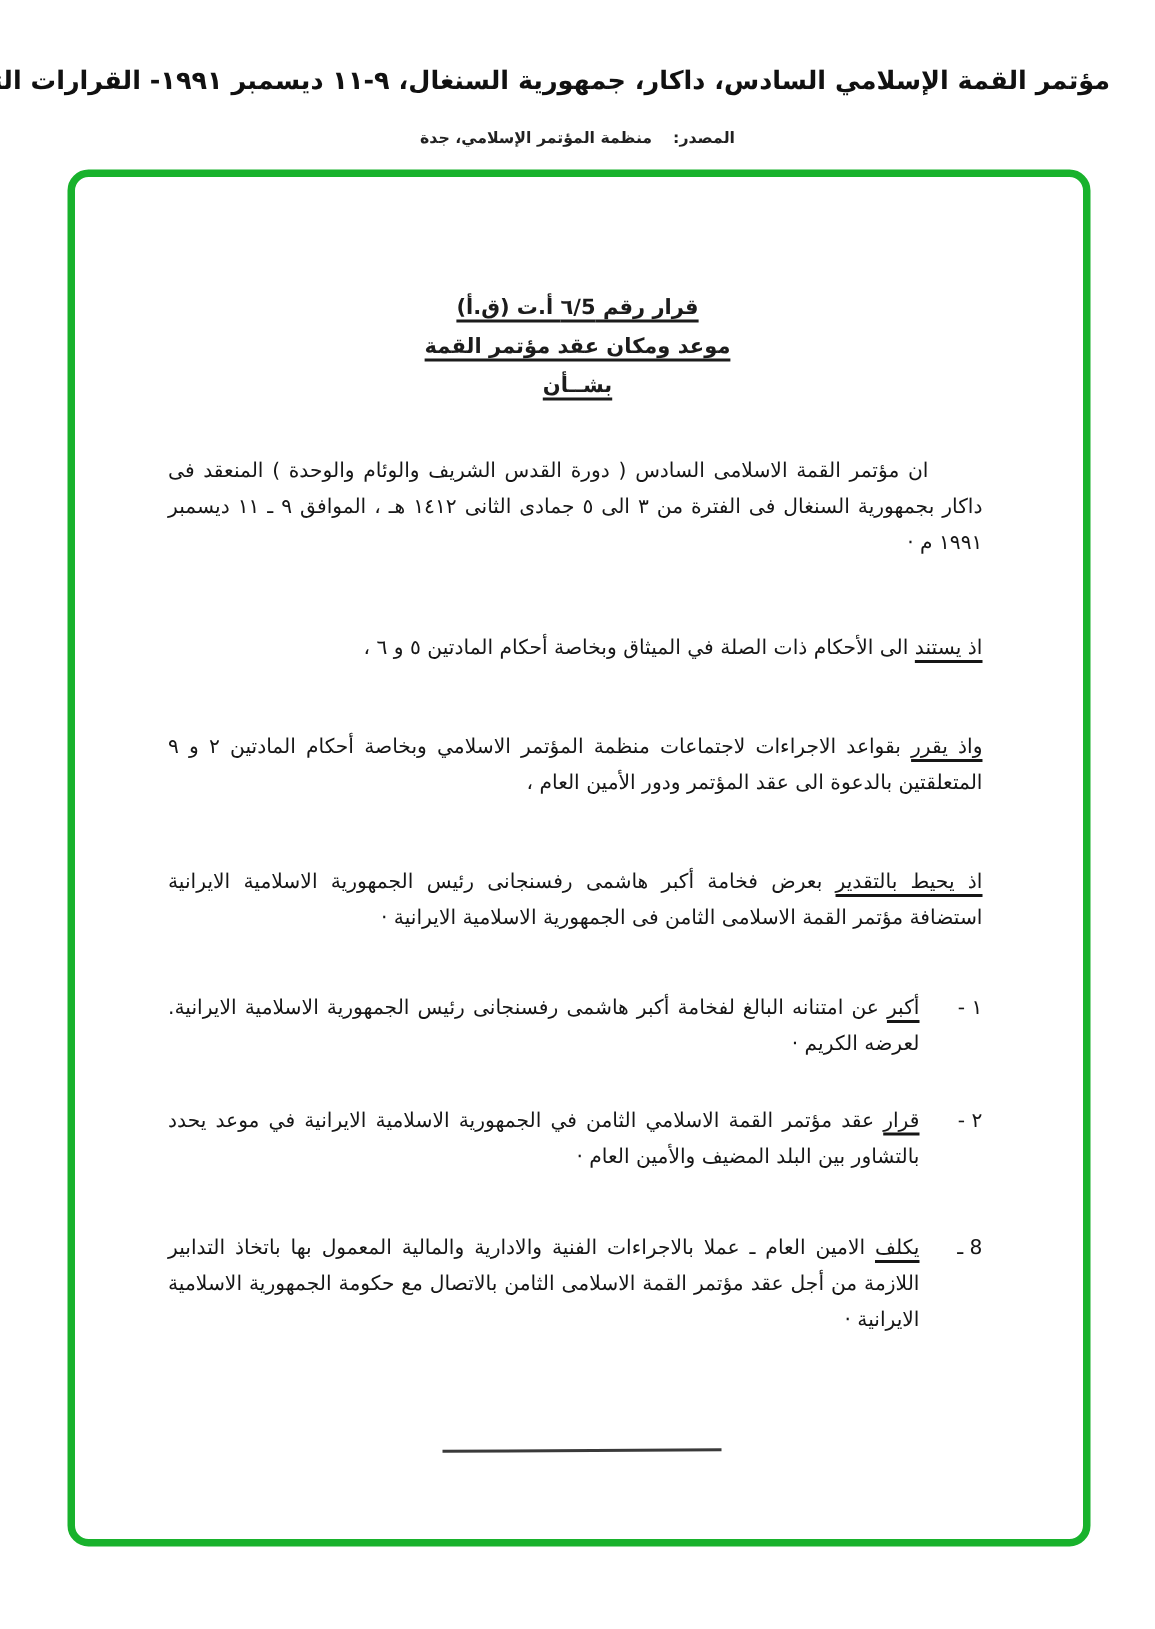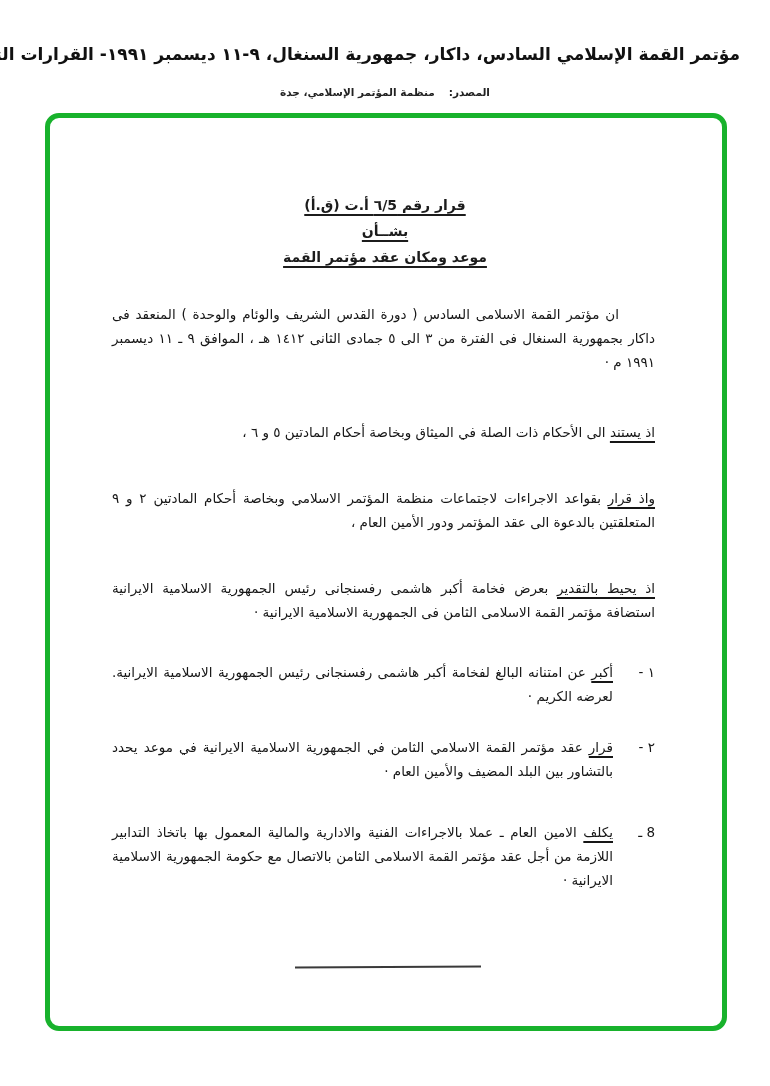--- a/index.html
+++ b/index.html
@@ -96,34 +96,34 @@
 <div class="abs hdr1 rtl">مؤتمر القمة الإسلامي السادس، داكار، جمهورية السنغال، ٩-١١ ديسمبر ١٩٩١- القرارات التنظيمية قرار٦/٧ أ. ت (ق أ)</div>
 
 <div class="abs hdr2 rtl">
   <span>المصدر:</span><span class="gap"></span><span>منظمة المؤتمر الإسلامي، جدة</span>
 </div>
 
 <div class="abs frame"></div>
 
 <div class="abs title-block rtl">
   <span class="title-line"><span>قرار رقم ٦/5 أ.ت (ق.أ)</span></span>
+  <span class="title-line"><span>موعد ومكان عقد مؤتمر القمة</span></span>
   <span class="title-line"><span>بشــأن</span></span>
-  <span class="title-line"><span>موعد ومكان عقد مؤتمر القمة</span></span>
 </div>
 
 <div class="abs para p1 rtl">
   <span>ان مؤتمر القمة الاسلامى السادس ( دورة القدس الشريف والوئام والوحدة ) المنعقد فى داكار بجمهورية السنغال فى الفترة من ٣ الى ٥ جمادى الثانى ١٤١٢ هـ ، الموافق ٩ ـ ١١ ديسمبر ١٩٩١ م ·</span>
 </div>
 
 <div class="abs para p2 rtl">
   <span class="u">اذ يستند</span><span> الى الأحكام ذات الصلة في الميثاق وبخاصة أحكام المادتين ٥ و ٦ ،</span>
 </div>
 
 <div class="abs para p3 rtl">
-  <span class="u">واذ قرار</span><span> بقواعد الاجراءات لاجتماعات منظمة المؤتمر الاسلامي وبخاصة أحكام المادتين ٢ و ٩ المتعلقتين بالدعوة الى عقد المؤتمر ودور الأمين العام ،</span>
+  <span class="u">واذ يقرر</span><span> بقواعد الاجراءات لاجتماعات منظمة المؤتمر الاسلامي وبخاصة أحكام المادتين ٢ و ٩ المتعلقتين بالدعوة الى عقد المؤتمر ودور الأمين العام ،</span>
 </div>
 
 <div class="abs para p4 rtl">
   <span class="u">اذ يحيط بالتقدير</span><span> بعرض فخامة أكبر هاشمى رفسنجانى رئيس الجمهورية الاسلامية الايرانية استضافة مؤتمر القمة الاسلامى الثامن فى الجمهورية الاسلامية الايرانية ·</span>
 </div>
 
 <div class="abs item i1 rtl">
   <span class="num">١ -</span>
   <span class="itext"><span class="u">أكبر</span><span> عن امتنانه البالغ لفخامة أكبر هاشمى رفسنجانى رئيس الجمهورية الاسلامية الايرانية. لعرضه الكريم ·</span></span>
 </div>

